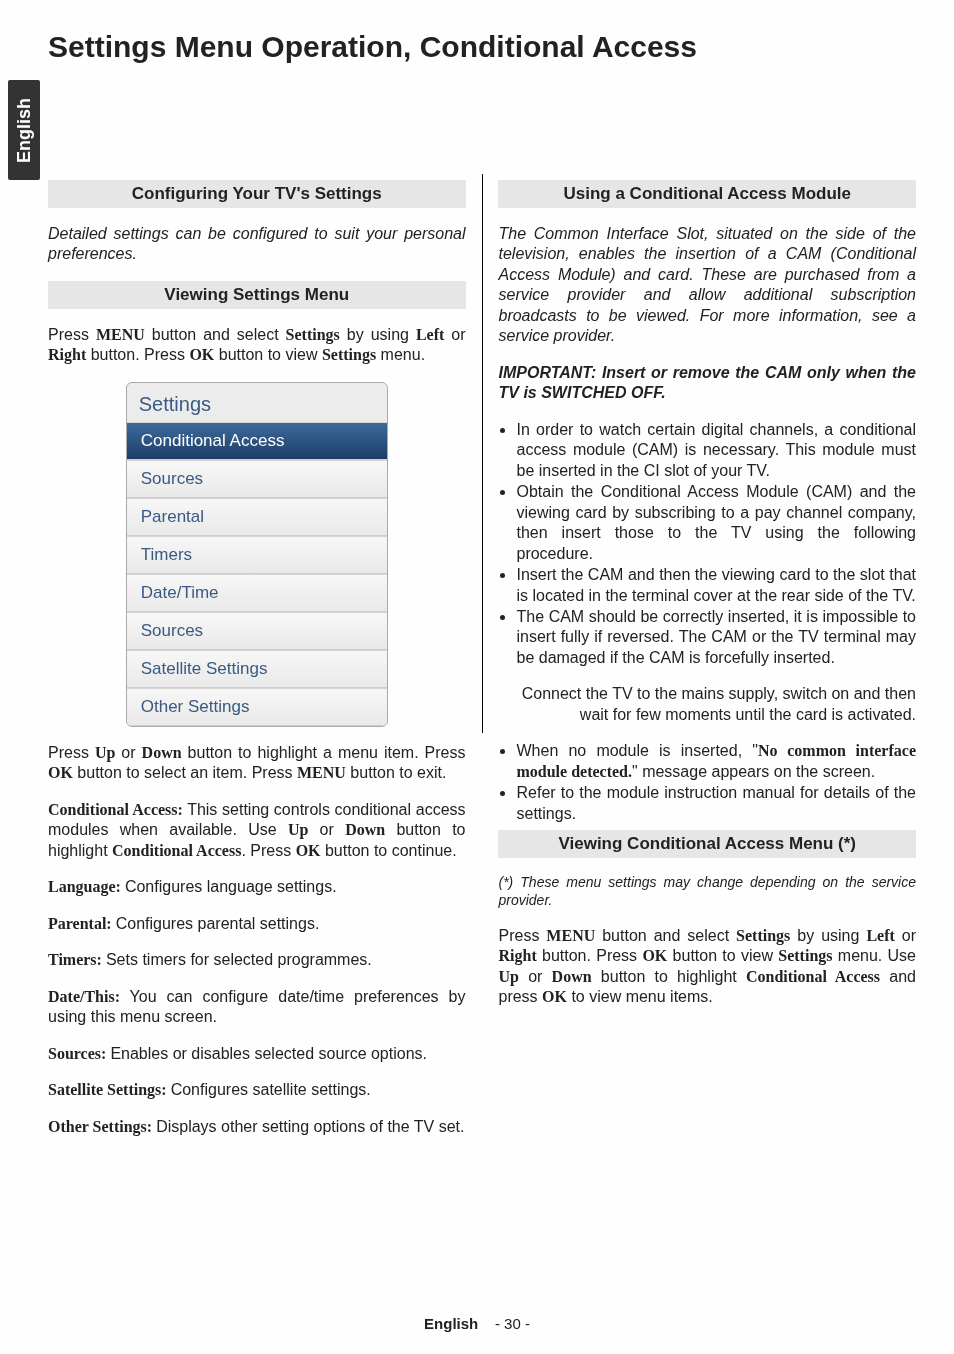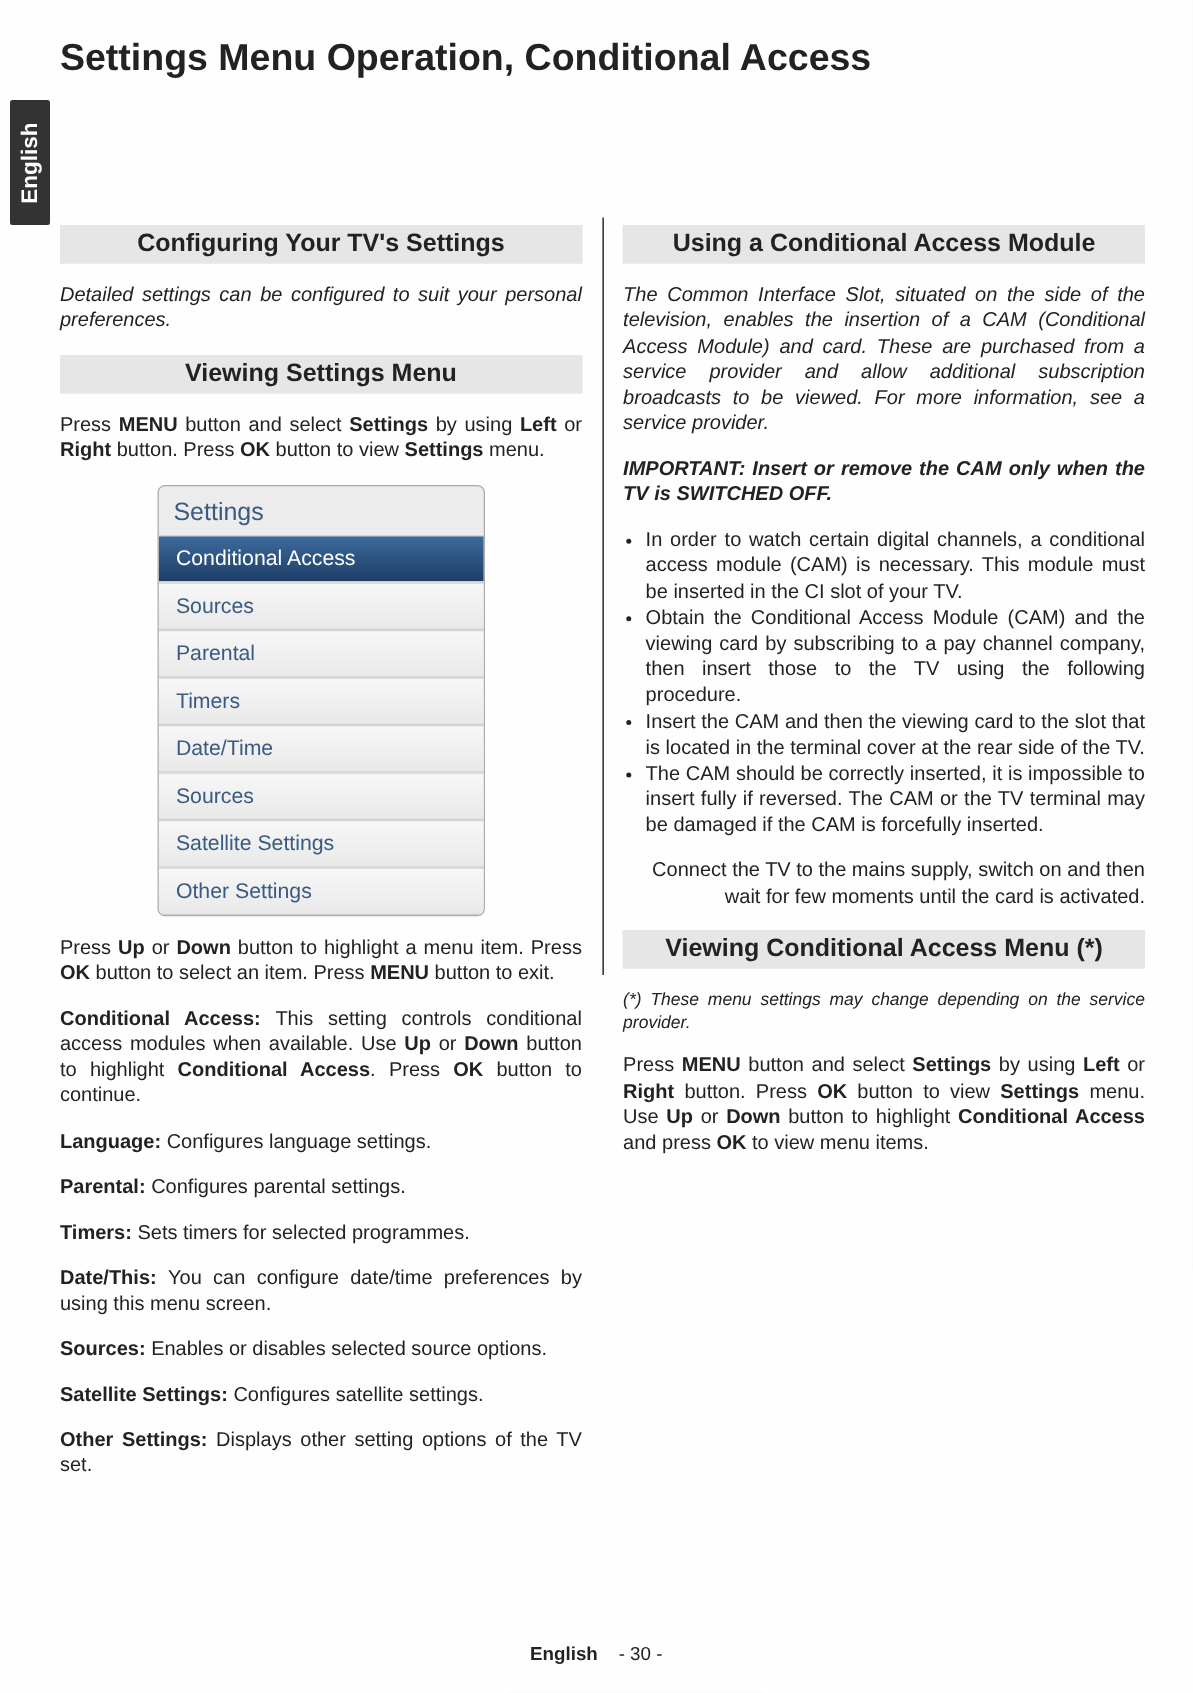--- a/index.html
+++ b/index.html
@@ -52,27 +52,27 @@
   .divider {
     width: 1px;
     background: #000;
     align-self: stretch;
     margin-bottom: 420px;
   }
   .section-bar {
     background: #e6e6e6;
     text-align: center;
     font-weight: bold;
-    font-size: 20px;
+    font-size: 17px;
     padding: 4px 2px;
     margin: 6px 0 4px 0;
   }
   p { margin: 16px 0; font-size: 16px; line-height: 1.28; text-align: justify; }
   .italic { font-style: italic; }
-  .bold { font-weight: bold; }
+  .bold { font-weight: bold; font-family: Liberation Serif, serif; }
   .bolditalic { font-weight: bold; font-style: italic; }
   ul { margin: 2px 0; padding-left: 18px; }
   li { font-size: 16px; line-height: 1.28; text-align: justify; margin: 1px 0; }
 
   
   .menu-box {
     width: 260px;
     margin: 8px auto 14px auto;
     border: 1px solid #aaa;
     border-radius: 6px;
@@ -166,20 +166,26 @@
       <p class="italic">The Common Interface Slot, situated on the side of the television, enables the insertion of a CAM (Conditional Access Module) and card. These are purchased from a service provider and allow additional subscription broadcasts to be viewed. For more information, see a service provider.</p>
       <p class="bolditalic">IMPORTANT: Insert or remove the CAM only when the TV is SWITCHED OFF.</p>
 
       <ul>
         <li>In order to watch certain digital channels, a conditional access module (CAM) is necessary. This module must be inserted in the CI slot of your TV.</li>
         <li>Obtain the Conditional Access Module (CAM) and the viewing card by subscribing to a pay channel company, then insert those to the TV using the following procedure.</li>
         <li>Insert the CAM and then the viewing card to the slot that is located in the terminal cover at the rear side of the TV.</li>
         <li>The CAM should be correctly inserted, it is impossible to insert fully if reversed. The CAM or the TV terminal may be damaged if the CAM is forcefully inserted.</li>
       </ul>
       <p style="text-align:right">Connect the TV to the mains supply, switch on and then wait for few moments until the card is activated.</p>
+      <ul>
+        <li>
+          <span>When no module is inserted, "</span><span class="bold">No common interface module detected.</span><span>" message appears on the screen.</span>
+        </li>
+        <li>Refer to the module instruction manual for details of the settings.</li>
+      </ul>
 
       <div class="section-bar">Viewing Conditional Access Menu (*)</div>
       <p class="italic" style="font-size:14px">(*) These menu settings may change depending on the service provider.</p>
       <p>
         <span>Press </span><span class="bold">MENU</span><span> button and select </span><span class="bold">Settings</span><span> by using </span><span class="bold">Left</span><span> or </span><span class="bold">Right</span><span> button. Press </span><span class="bold">OK</span><span> button to view </span><span class="bold">Settings</span><span> menu. Use </span><span class="bold">Up</span><span> or </span><span class="bold">Down</span><span> button to highlight </span><span class="bold">Conditional Access</span><span> and press </span><span class="bold">OK</span><span> to view menu items.</span>
       </p>
 
     </div>
   </div>
 

